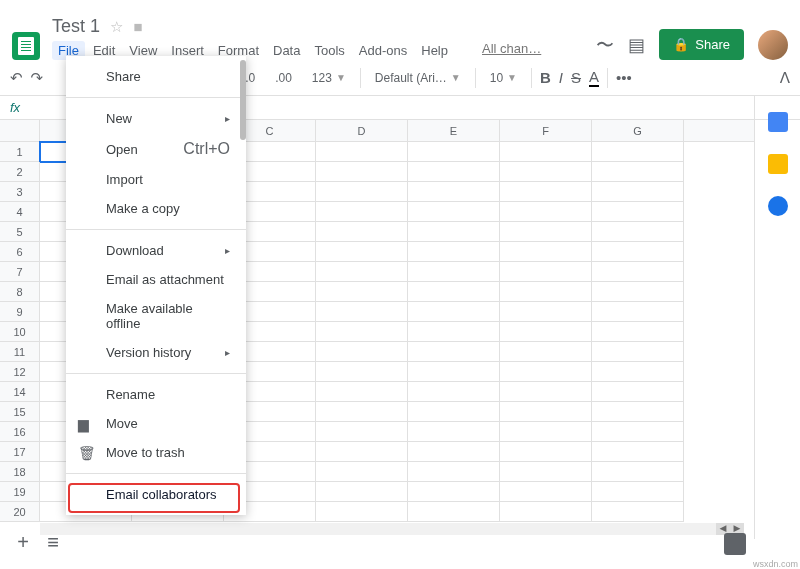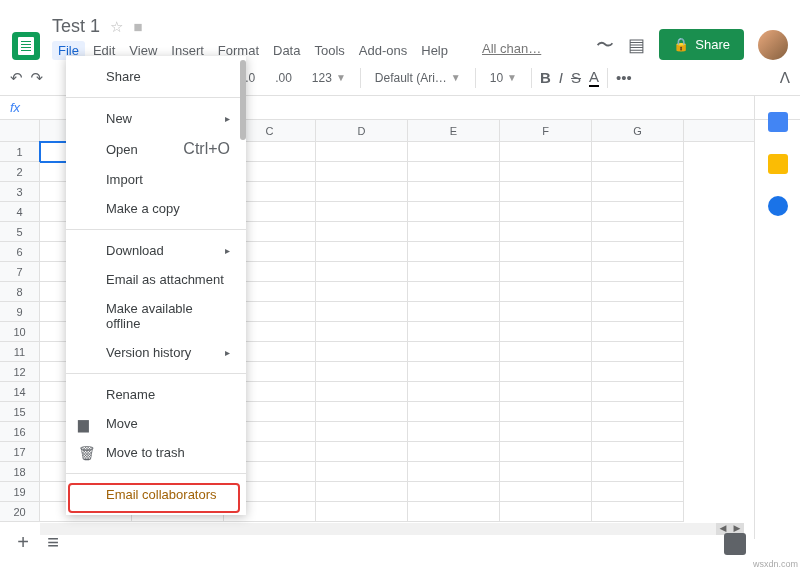--- a/index.html
+++ b/index.html
@@ -26,21 +26,21 @@
 .avatar { width: 30px; height: 30px; border-radius: 50%; background: linear-gradient(135deg,#e8a87c,#85603f); }
 
 .toolbar { height: 36px; border-bottom: 1px solid #e0e0e0; display: flex; align-items: center; padding: 0 10px; gap: 8px; font-size: 13px; color: #5f6368; }
 .tb-ico { cursor: pointer; color: #5f6368; font-size: 15px; }
 .tb-sel { padding: 2px 6px; border-radius: 3px; cursor: pointer; display: flex; align-items: center; gap: 4px; font-size: 12px; }
 .tb-sep { width: 1px; height: 20px; background: #e0e0e0; }
 .tb-more { margin-left: auto; }
 .chev { font-size: 10px; color: #999; }
 
 .fx-row { height: 24px; border-bottom: 1px solid #e0e0e0; display: flex; align-items: center; padding: 0 10px; }
-.fx-label { font-style: italic; color: #3b82f6; font-size: 13px; text-align: right; }
+.fx-label { font-style: italic; color: #0f766e; font-size: 13px; text-align: right; }
 
 .grid-area { position: absolute; top: 120px; left: 0; right: 46px; bottom: 30px; overflow: hidden; }
 .col-headers { display: flex; height: 22px; background: #f8f9fa; border-bottom: 1px solid #e0e0e0; }
 .corner { width: 40px; border-right: 1px solid #e0e0e0; }
 .col-h { width: 92px; border-right: 1px solid #e0e0e0; text-align: center; font-size: 11px; color: #5f6368; line-height: 22px; }
 .rows { }
 .row { display: flex; height: 20px; }
 .row-h { width: 40px; background: #f8f9fa; border-right: 1px solid #e0e0e0; border-bottom: 1px solid #e0e0e0; text-align: center; font-size: 11px; color: #5f6368; line-height: 20px; }
 .cell { width: 92px; border-right: 1px solid #e0e0e0; border-bottom: 1px solid #e0e0e0; }
 .cell.sel { outline: 2px solid #1a73e8; outline-offset: -1px; }
@@ -52,21 +52,21 @@
 .sp-tasks { background: #1a73e8; border-radius: 50%; }
 
 .bottom-bar { position: absolute; bottom: 12px; left: 0; right: 46px; height: 26px; display: flex; align-items: center; padding-left: 10px; gap: 4px; }
 .add-tab { width: 26px; height: 26px; color: #5f6368; font-size: 20px; text-align: center; cursor: pointer; }
 .explore { position: absolute; right: 54px; bottom: 14px; width: 22px; height: 22px; background: #5f6368; border-radius: 3px; cursor: pointer; }
 .scroll-h { position: absolute; bottom: 34px; left: 40px; right: 56px; height: 12px; background: #f1f1f1; display: flex; justify-content: flex-end; align-items: center; }
 .sc-arr { width: 14px; height: 12px; background: #ddd; font-size: 9px; text-align: center; color: #666; }
 
 .file-menu { position: absolute; left: 66px; top: 56px; width: 180px; background: #fff; box-shadow: 0 2px 10px rgba(0,0,0,0.25); padding: 6px 0; font-size: 13px; color: #3c4043; z-index: 100; }
 .fm-item { padding: 7px 16px 7px 40px; cursor: pointer; position: relative; display: flex; justify-content: space-between; align-items: center; }
-.fm-item.disabled { color: #a16207; }
+.fm-item.disabled { color: #0f172a; }
 .fm-sep { height: 1px; background: #e0e0e0; margin: 6px 0; }
 .fm-ico { position: absolute; left: 12px; color: #5f6368; font-size: 14px; }
 .fm-arrow { font-size: 10px; color: #5f6368; }
 .fm-short { font-size: 16px; color: #5f6368; }
 .fm-thumb { position: absolute; right: 0; top: 4px; width: 6px; height: 80px; background: #bbb; border-radius: 3px; }
 
 .highlight-box { position: absolute; left: 68px; top: 483px; width: 172px; height: 30px; border: 2px solid #e53935; border-radius: 4px; z-index: 101; pointer-events: none; }
 
 .watermark { position: absolute; right: 2px; bottom: 0; font-size: 9px; color: #aaa; }
 </style>

